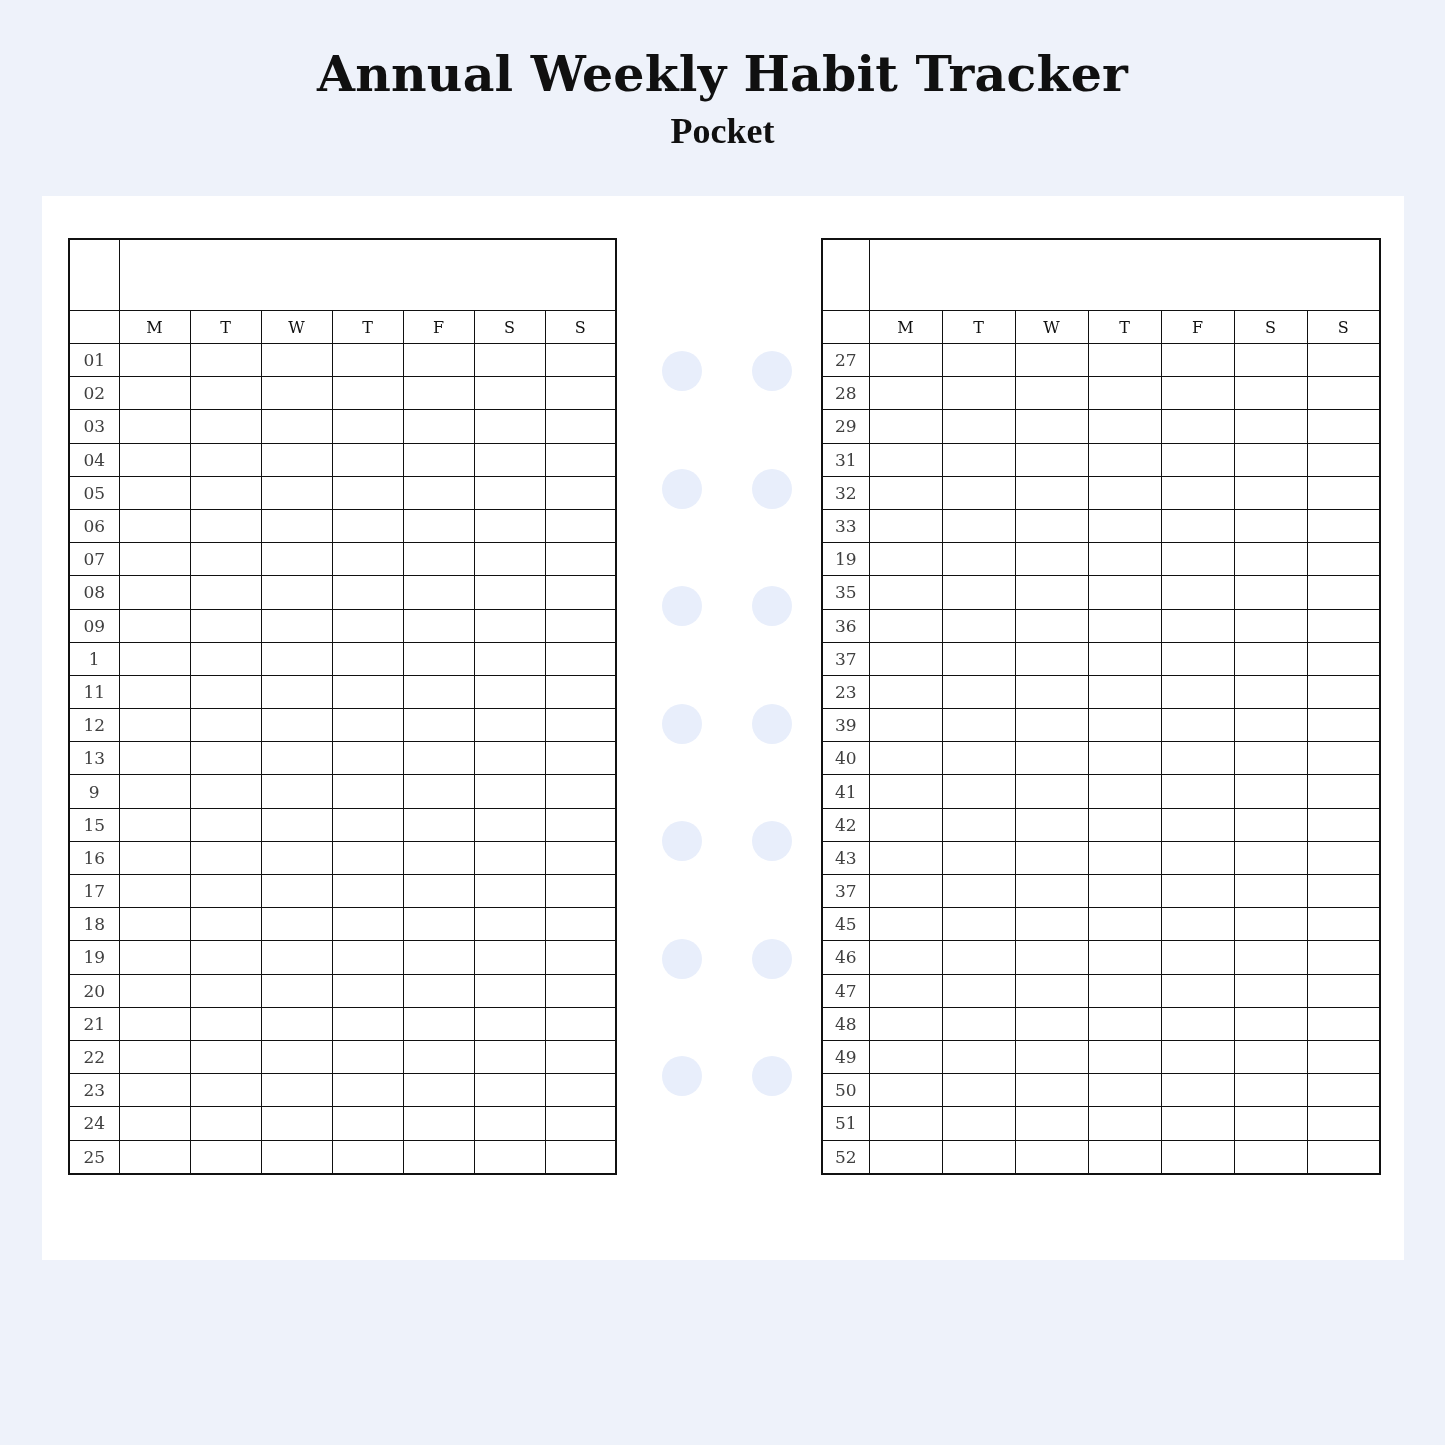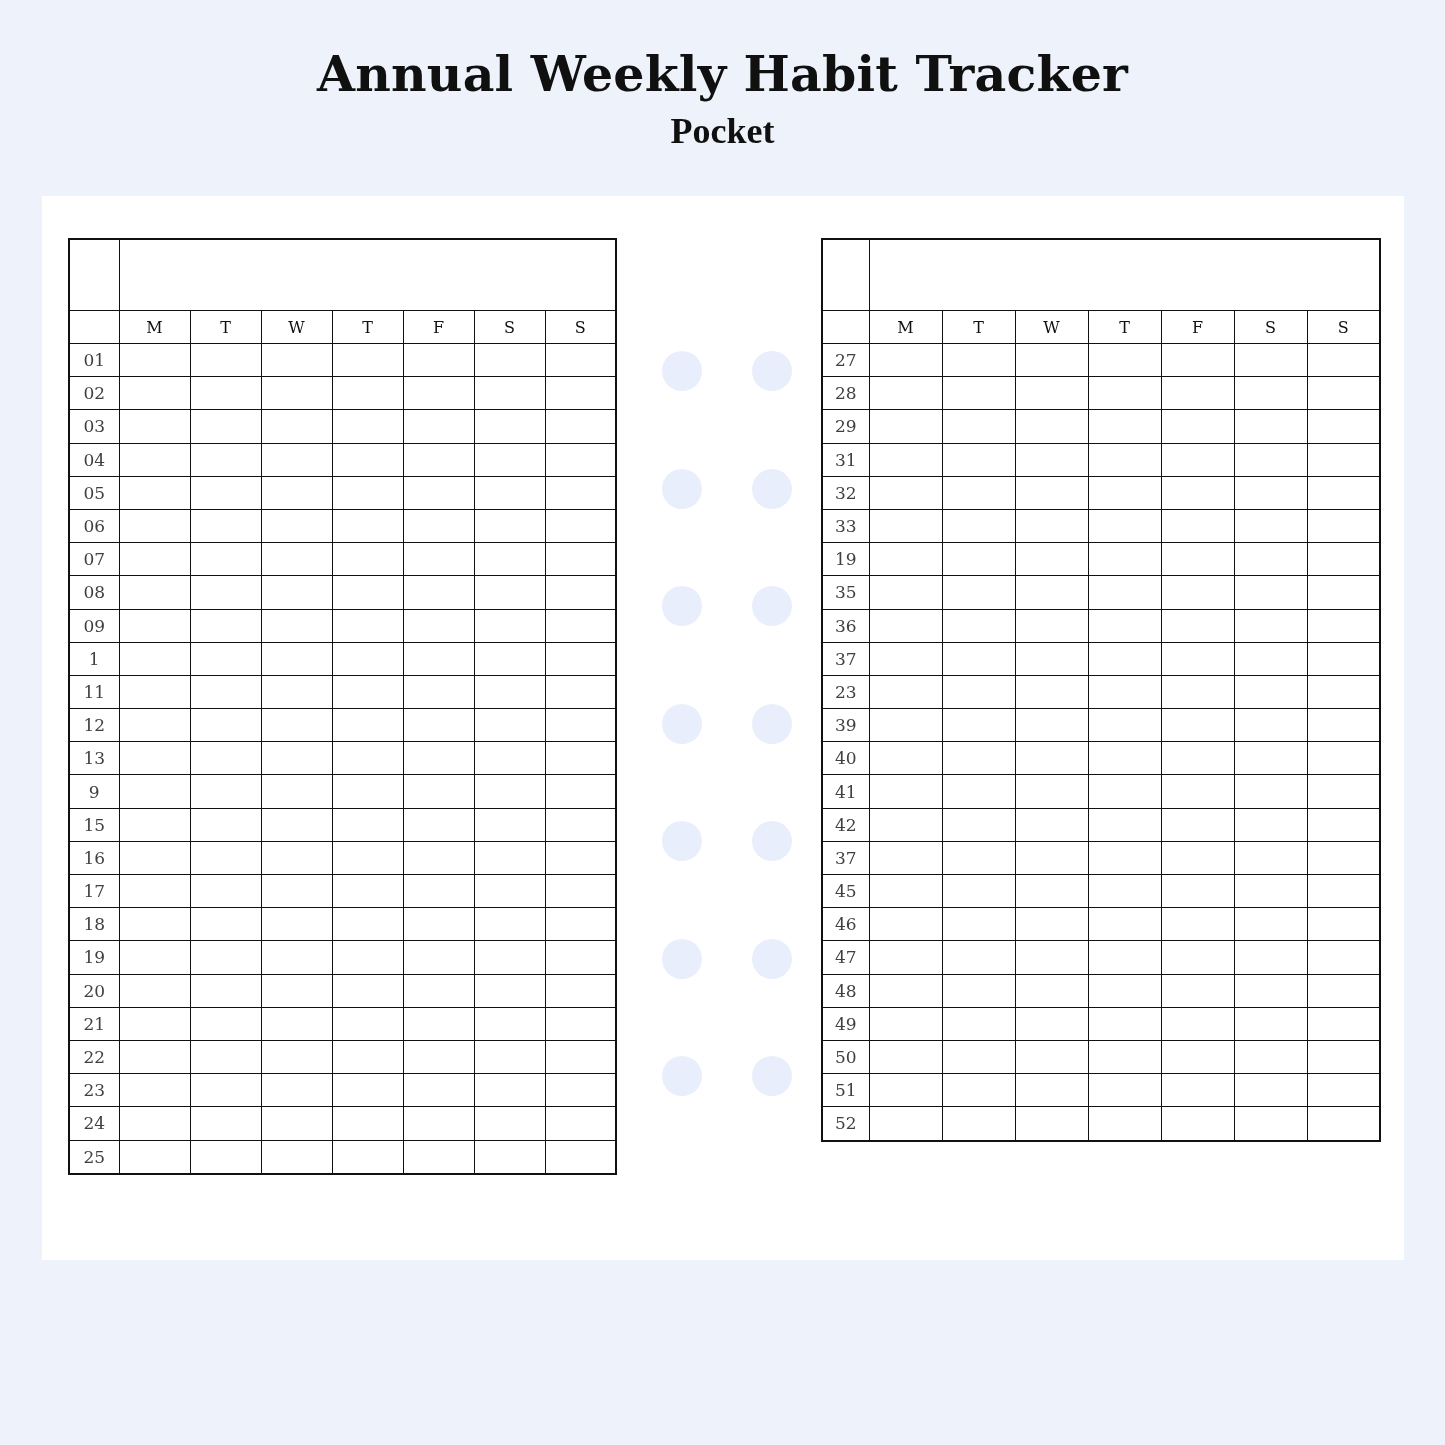--- a/index.html
+++ b/index.html
@@ -606,20 +606,30 @@
                 <td class="num">42</td>
                 <td></td>
                 <td></td>
                 <td></td>
                 <td></td>
                 <td></td>
                 <td></td>
                 <td></td>
               </tr>
               <tr class="wk-row">
+                <td class="num">43</td>
+                <td></td>
+                <td></td>
+                <td></td>
+                <td></td>
+                <td></td>
+                <td></td>
+                <td></td>
+              </tr>
+              <tr class="wk-row">
                 <td class="num">37</td>
                 <td></td>
                 <td></td>
                 <td></td>
                 <td></td>
                 <td></td>
                 <td></td>
                 <td></td>
               </tr>
               <tr class="wk-row">

